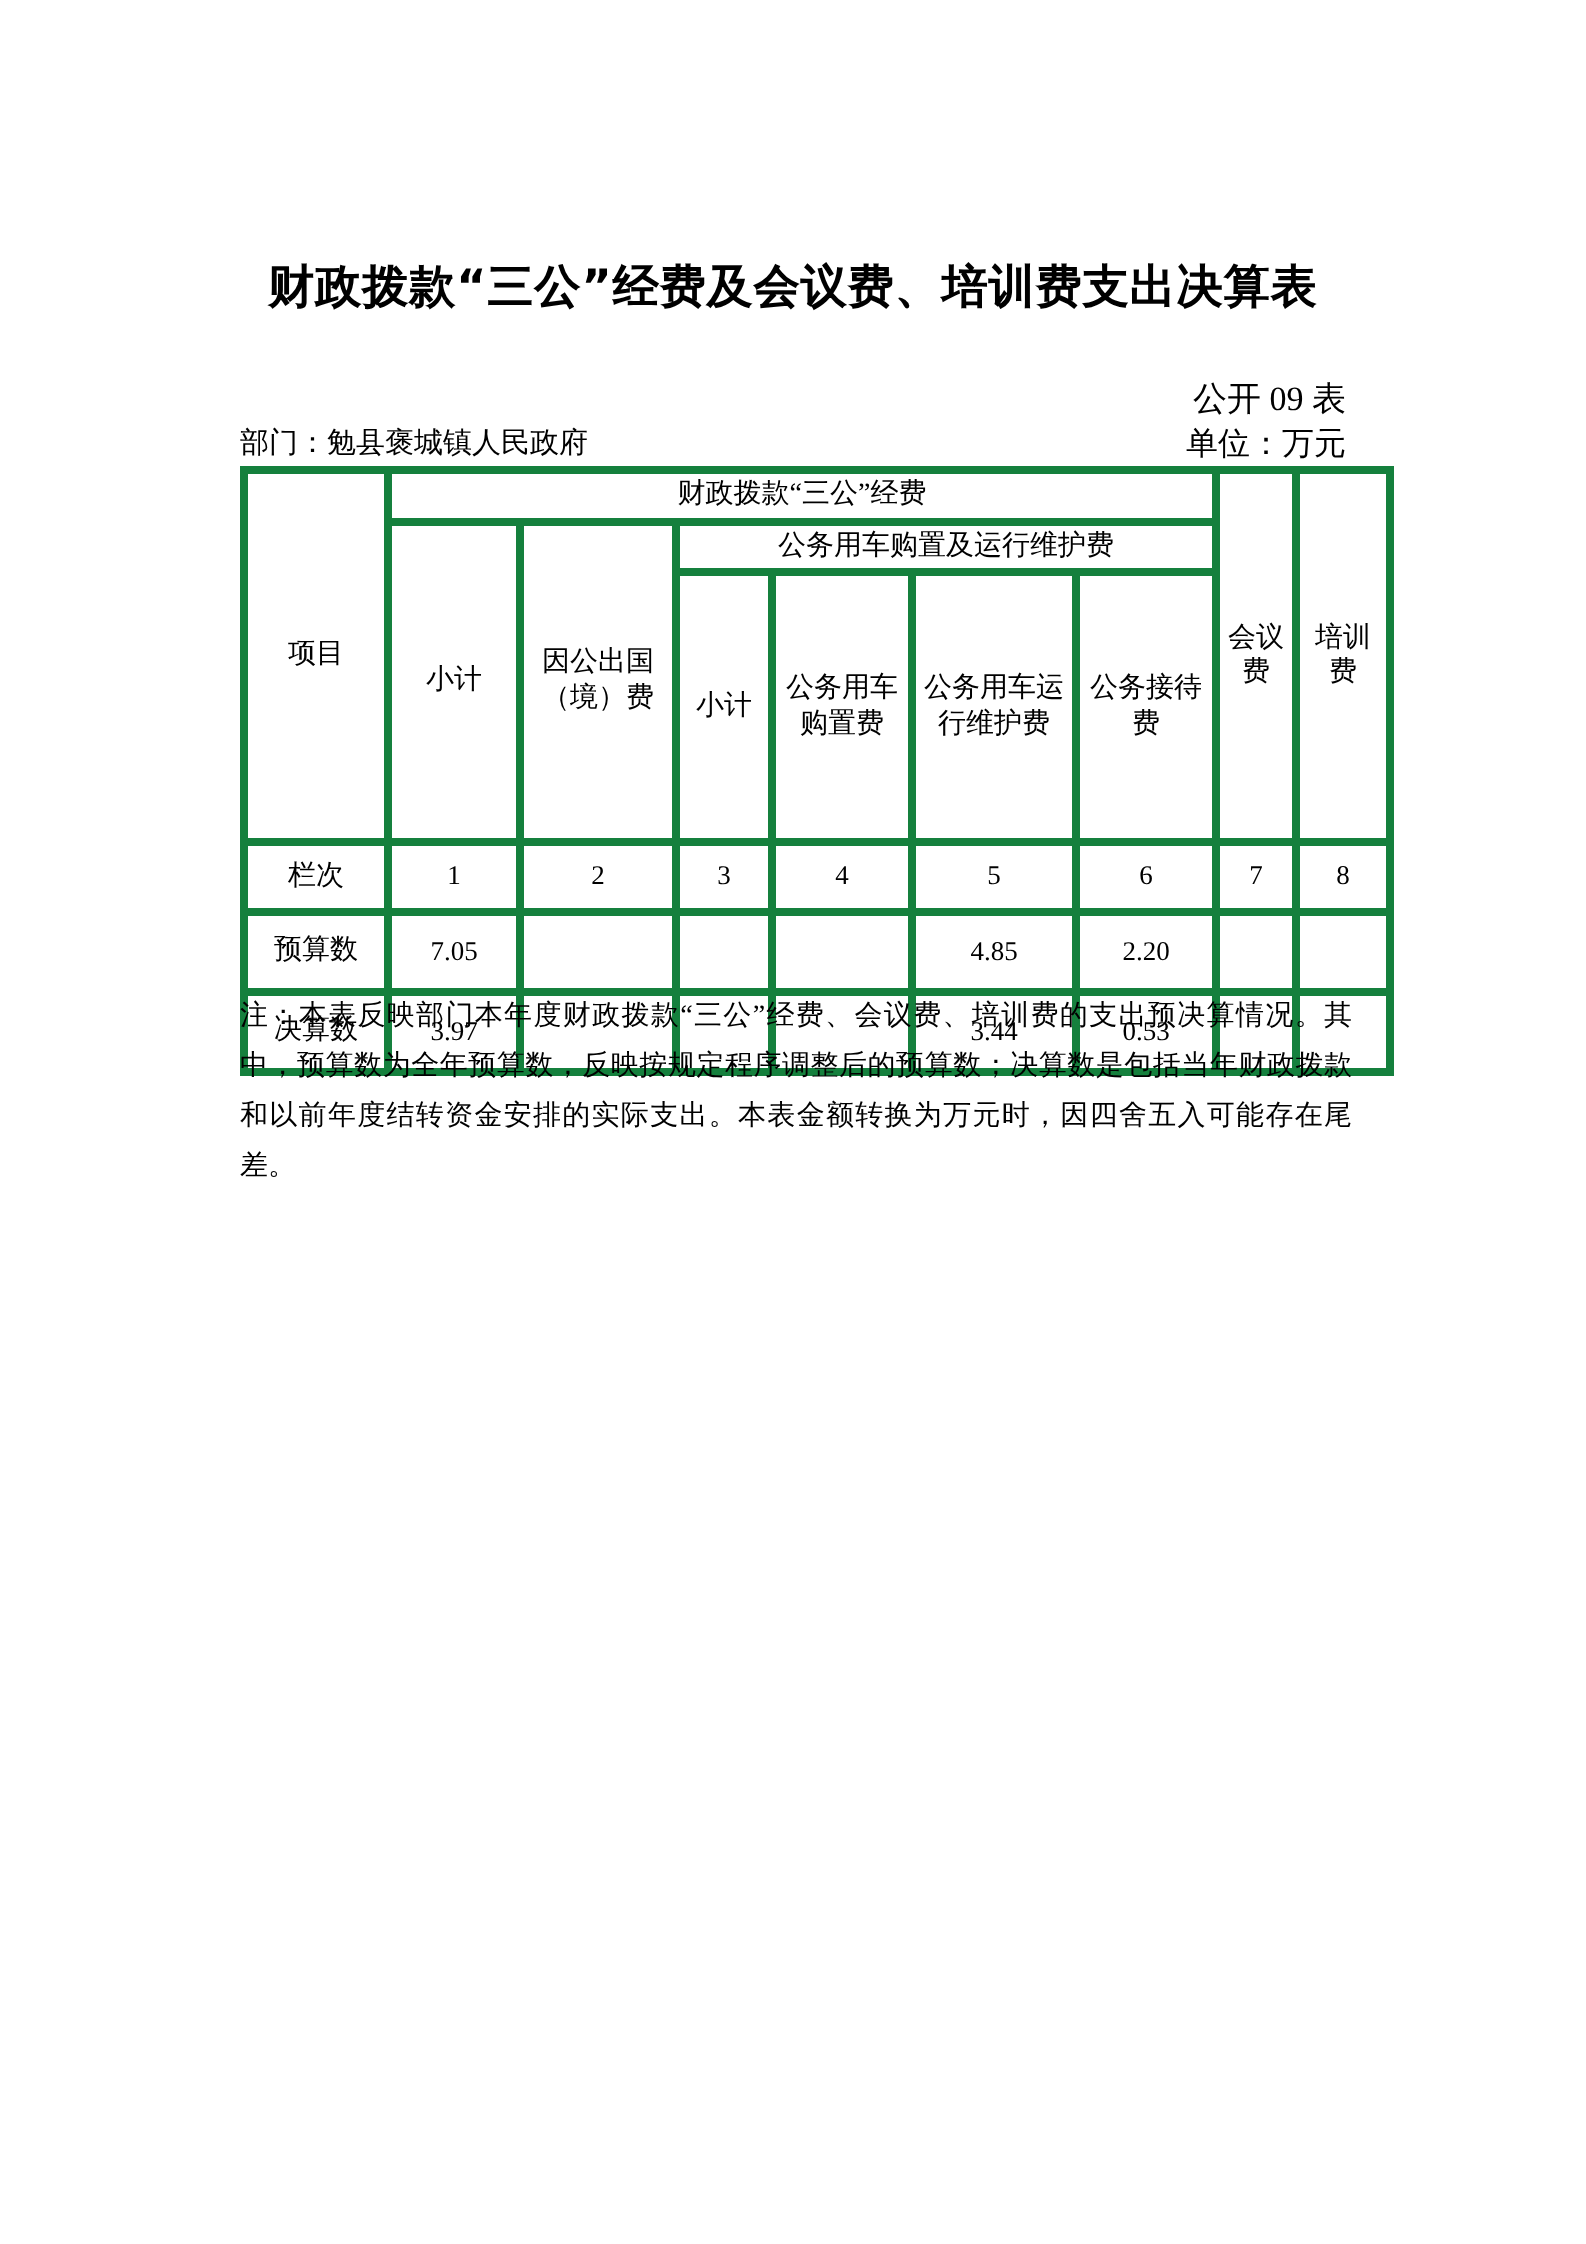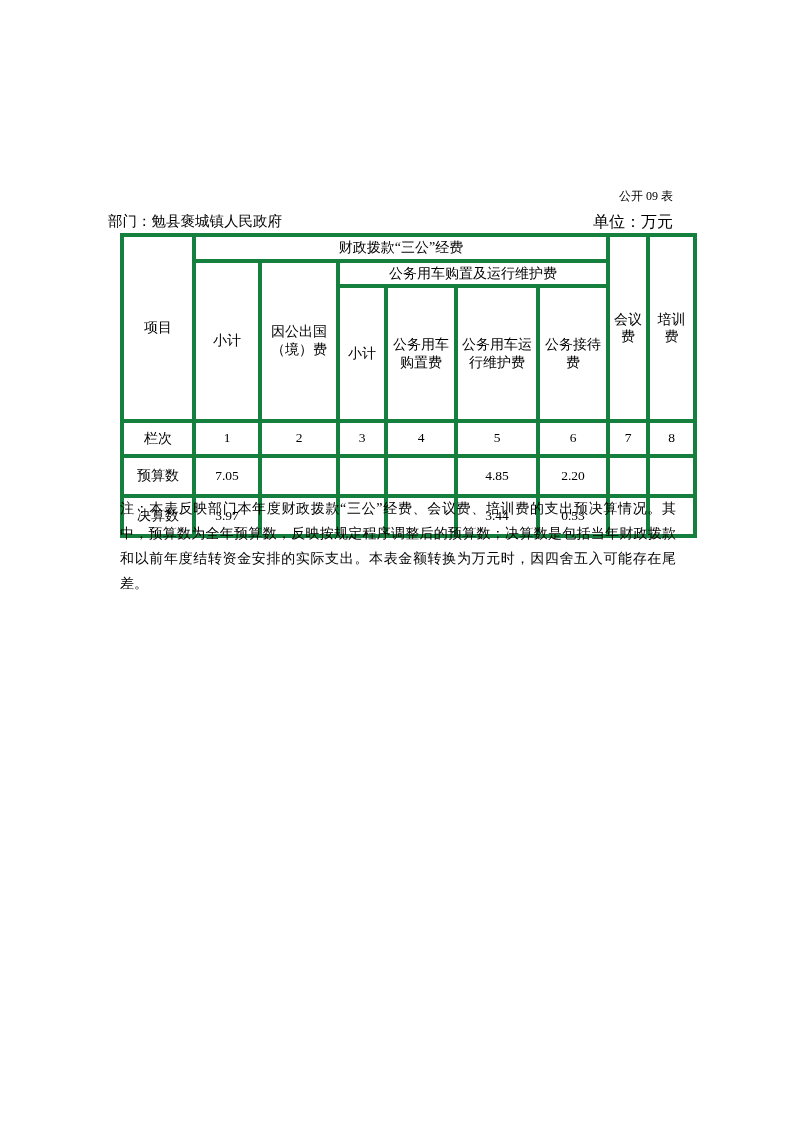--- a/index.html
+++ b/index.html
@@ -28,32 +28,32 @@
     text-align: center;
     font-family: "DejaVu Sans", "Liberation Sans", sans-serif;
     font-weight: bold;
     font-size: 23px;
     letter-spacing: 0.5px;
   }
   .meta-right-1 {
     position: absolute;
     top: 188px;
     right: 120px;
-    font-size: 12px;
+    font-size: 17px;
   }
   .meta-right-2 {
     position: absolute;
     top: 212px;
     right: 120px;
     font-size: 16px;
   }
   .meta-left {
     position: absolute;
     top: 212px;
-    left: 108px;
+    left: 120px;
     font-size: 14.5px;
   }
   table.fin {
     position: absolute;
     top: 233px;
     left: 120px;
     width: 553px;
     border-collapse: collapse;
     table-layout: fixed;
     font-size: 13.5px;
@@ -84,20 +84,21 @@
     text-align: justify;
     text-indent: 0;
   }
   .note p { margin: 0; }
 </style>
 </head>
 <body>
 
 <div class="page">
 
+  <div class="doc-title">财政拨款“三公”经费及会议费、培训费支出决算表</div>
 
   <div class="meta-right-1">公开 09 表</div>
   <div class="meta-left">部门：勉县褒城镇人民政府</div>
   <div class="meta-right-2">单位：万元</div>
 
   <table class="fin">
     <colgroup>
       <col style="width:72px">
       <col style="width:66px">
       <col style="width:78px">

